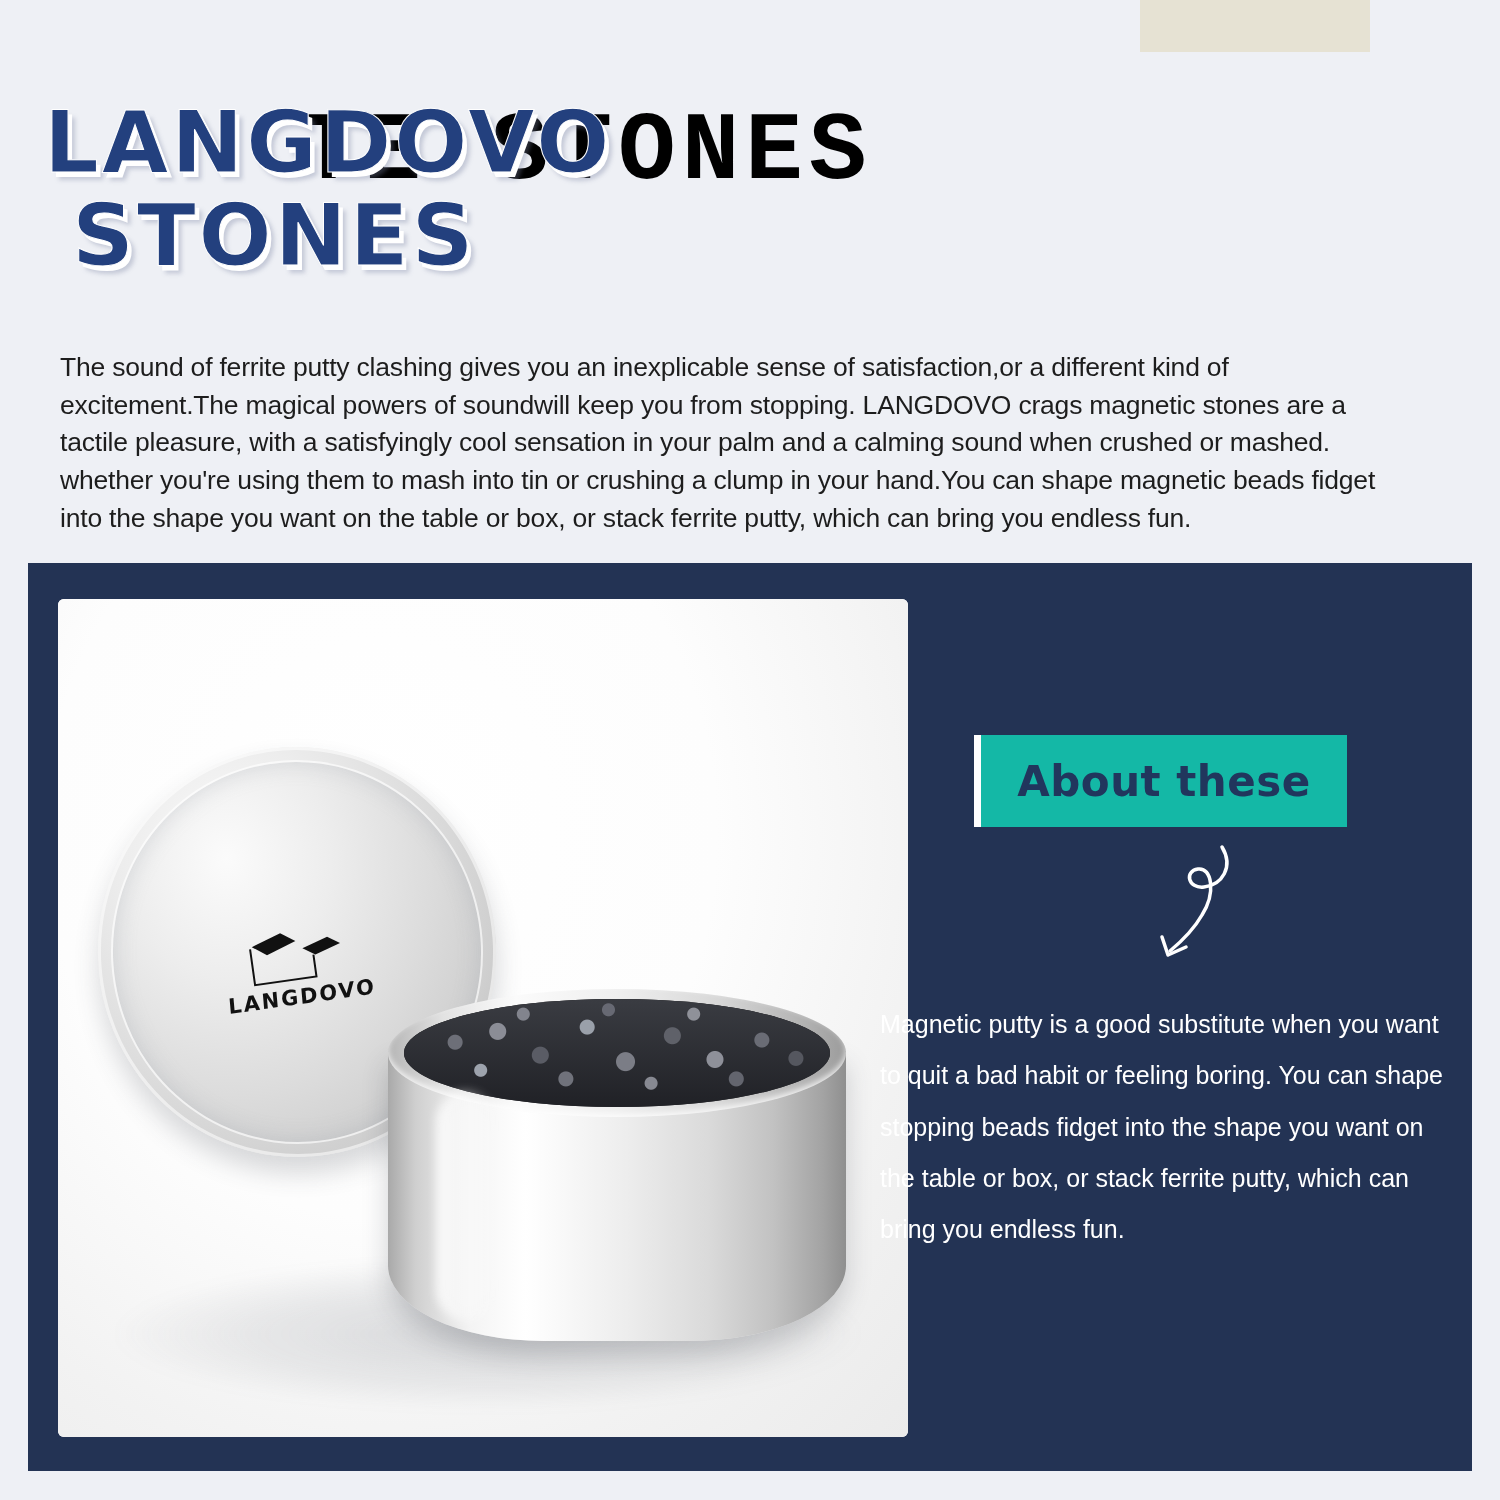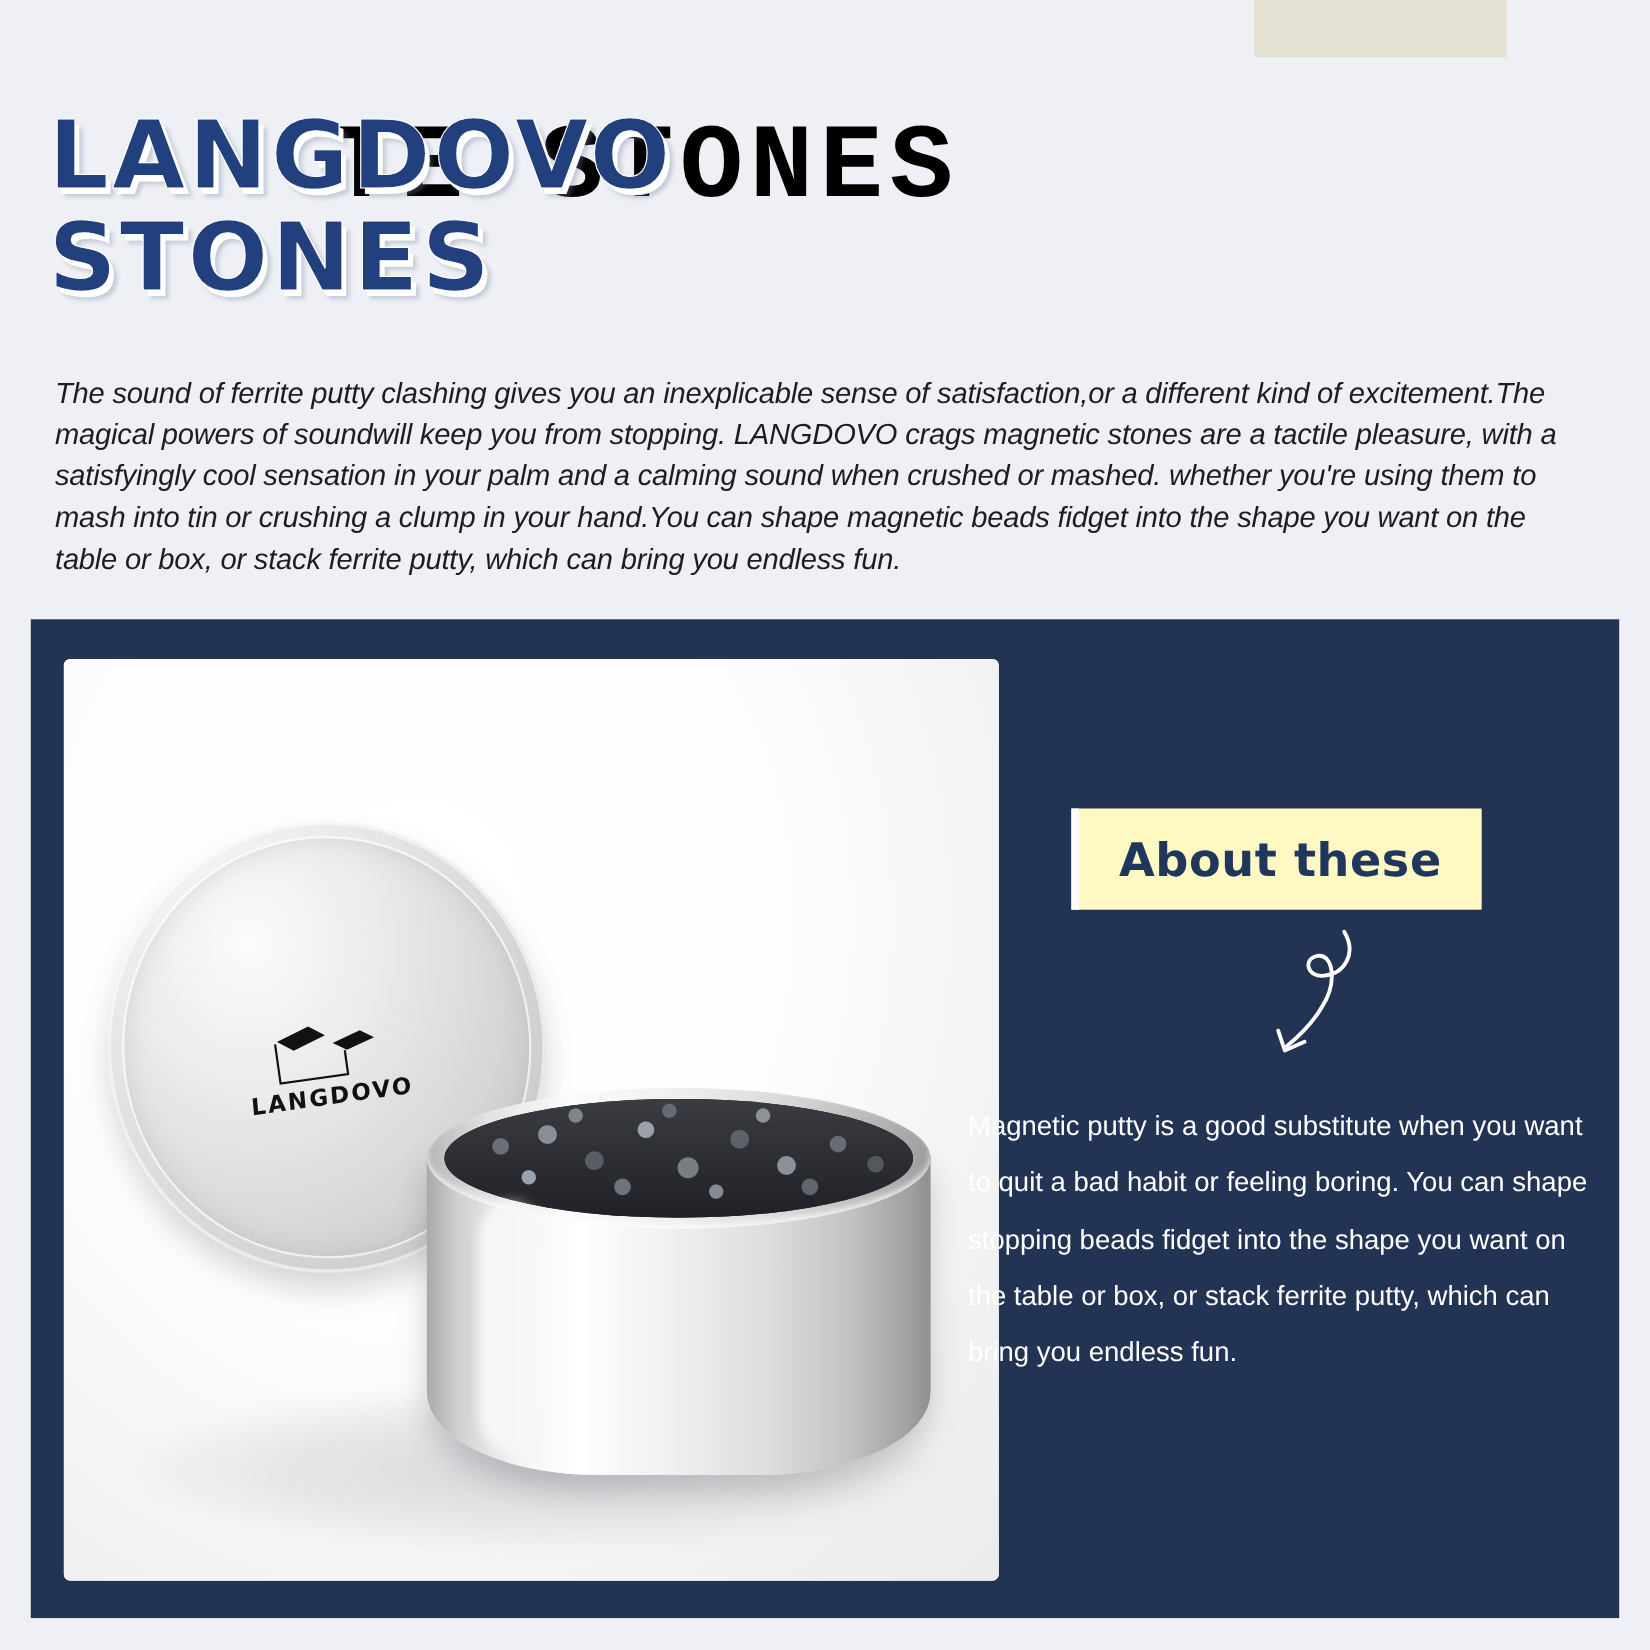--- a/index.html
+++ b/index.html
@@ -47,35 +47,35 @@
     top: 96px;
     font-family: "DejaVu Sans", sans-serif;
     font-weight: bold;
     font-size: 86px;
     line-height: 1.08;
     letter-spacing: 3px;
     color: #23407e;
     text-shadow: 4px 5px 0 #ffffff, 7px 8px 4px rgba(120,130,160,0.35);
     -webkit-text-stroke: 1px #ffffff;
   }
-  .headline .line2 { display: block; }
+  .headline .line2 { display: block; margin-left: 28px; }
 
   
   .intro {
     position: absolute;
     left: 44px;
     top: 333px;
     width: 1380px;
     font-size: 26.5px;
     line-height: 1.42;
     color: #1d1d1d;
     font-family: "Liberation Sans", sans-serif;
     letter-spacing: -0.2px;
   }
-  .intro p { margin: 6px; font-style: italic; }
+  .intro p { margin: 16px; }
 
   
   .panel {
     position: absolute;
     left: 28px;
     top: 563px;
     width: 1444px;
     height: 908px;
     background: #233354;
   }
@@ -223,21 +223,21 @@
     border-radius: 40px;
   }
 
   
   .about-box {
     position: absolute;
     left: 946px;
     top: 172px;
     width: 366px;
     height: 92px;
-    background: #fef9c3;
+    background: #14b8a6;
     border-left: 7px solid #ffffff;
     display: flex;
     align-items: center;
     justify-content: center;
   }
   .about-box span {
     font-family: "DejaVu Sans", sans-serif;
     font-weight: bold;
     font-size: 42px;
     color: #21365d;

